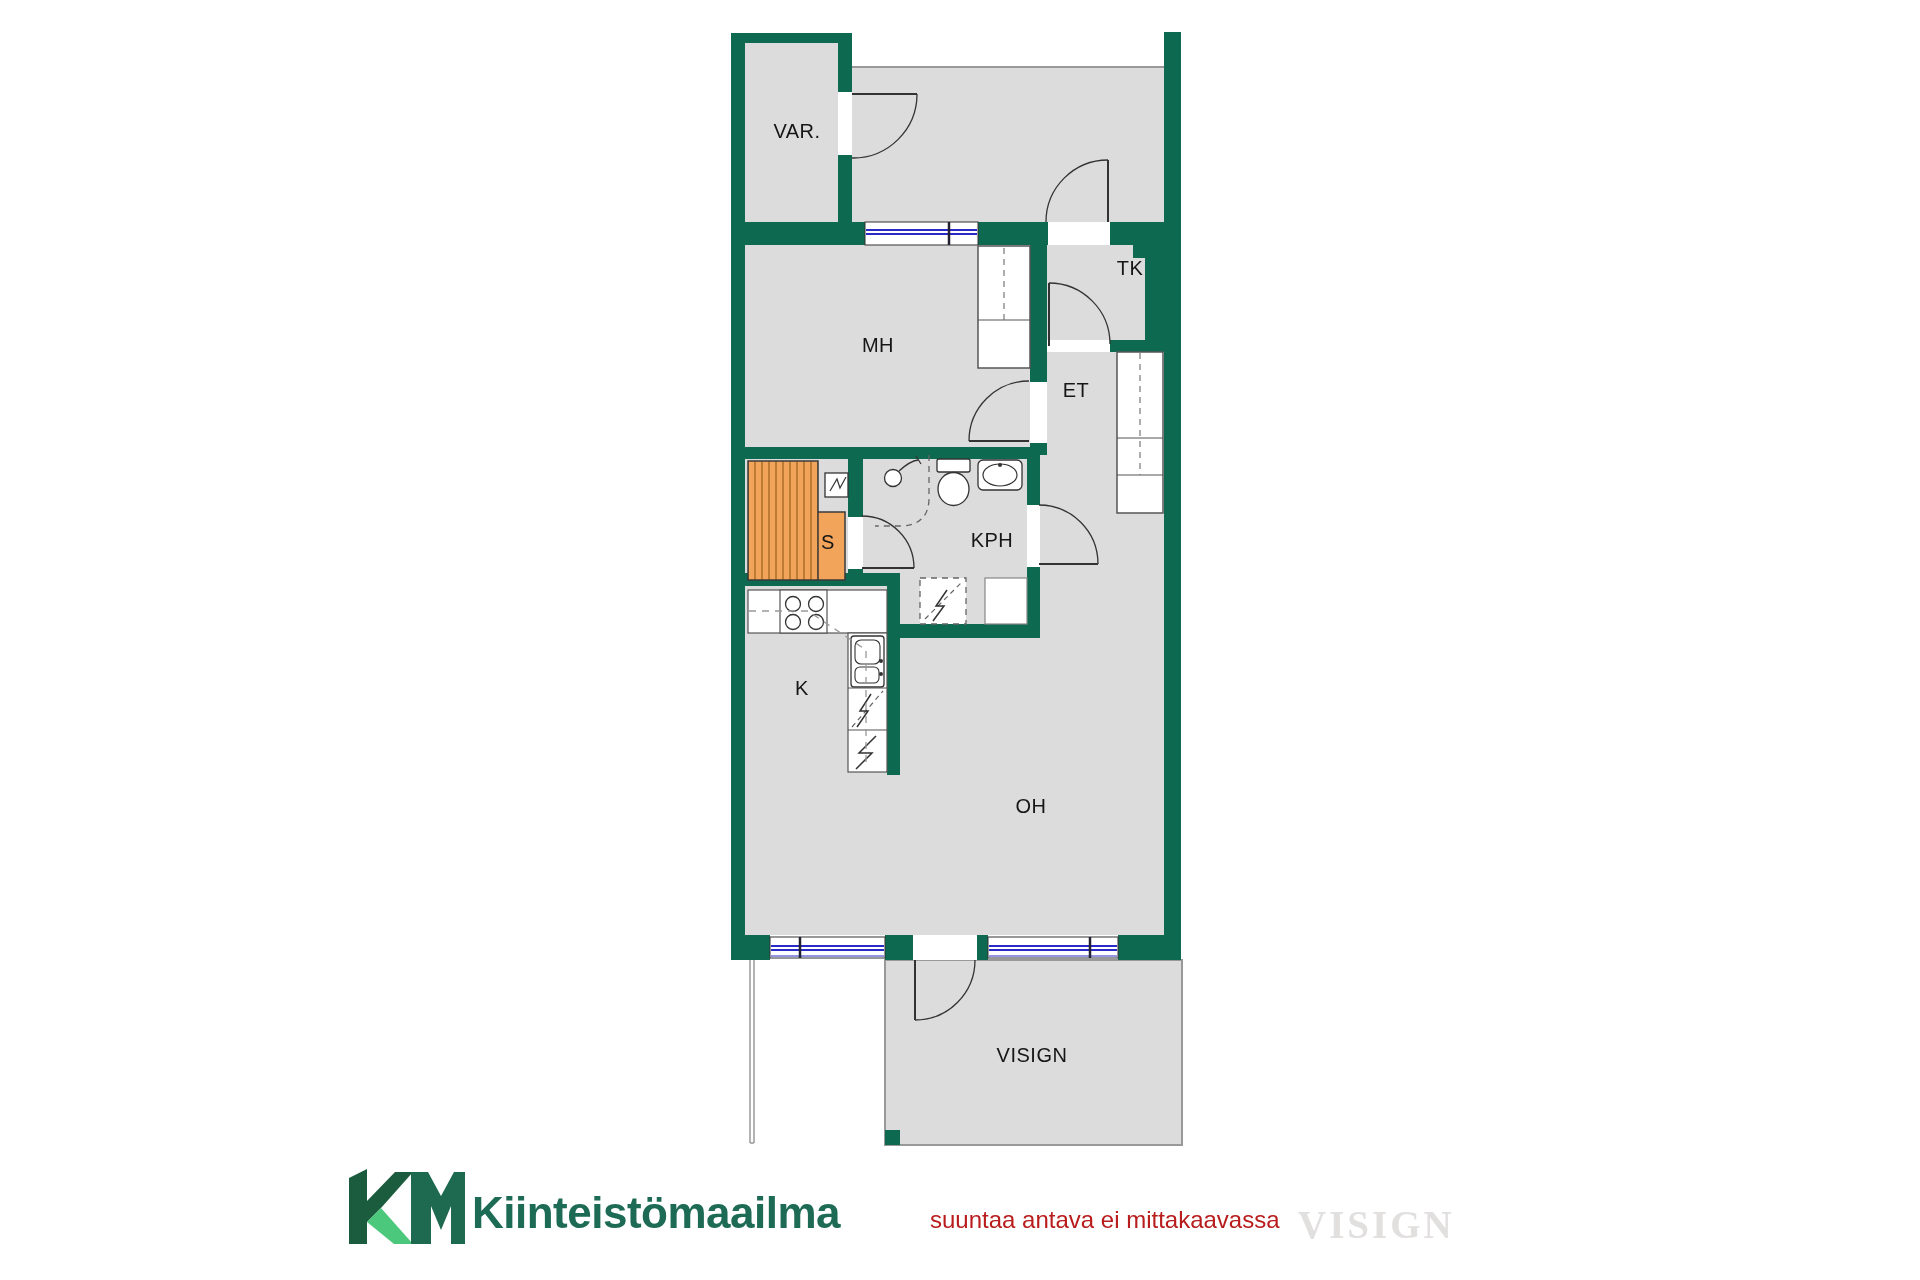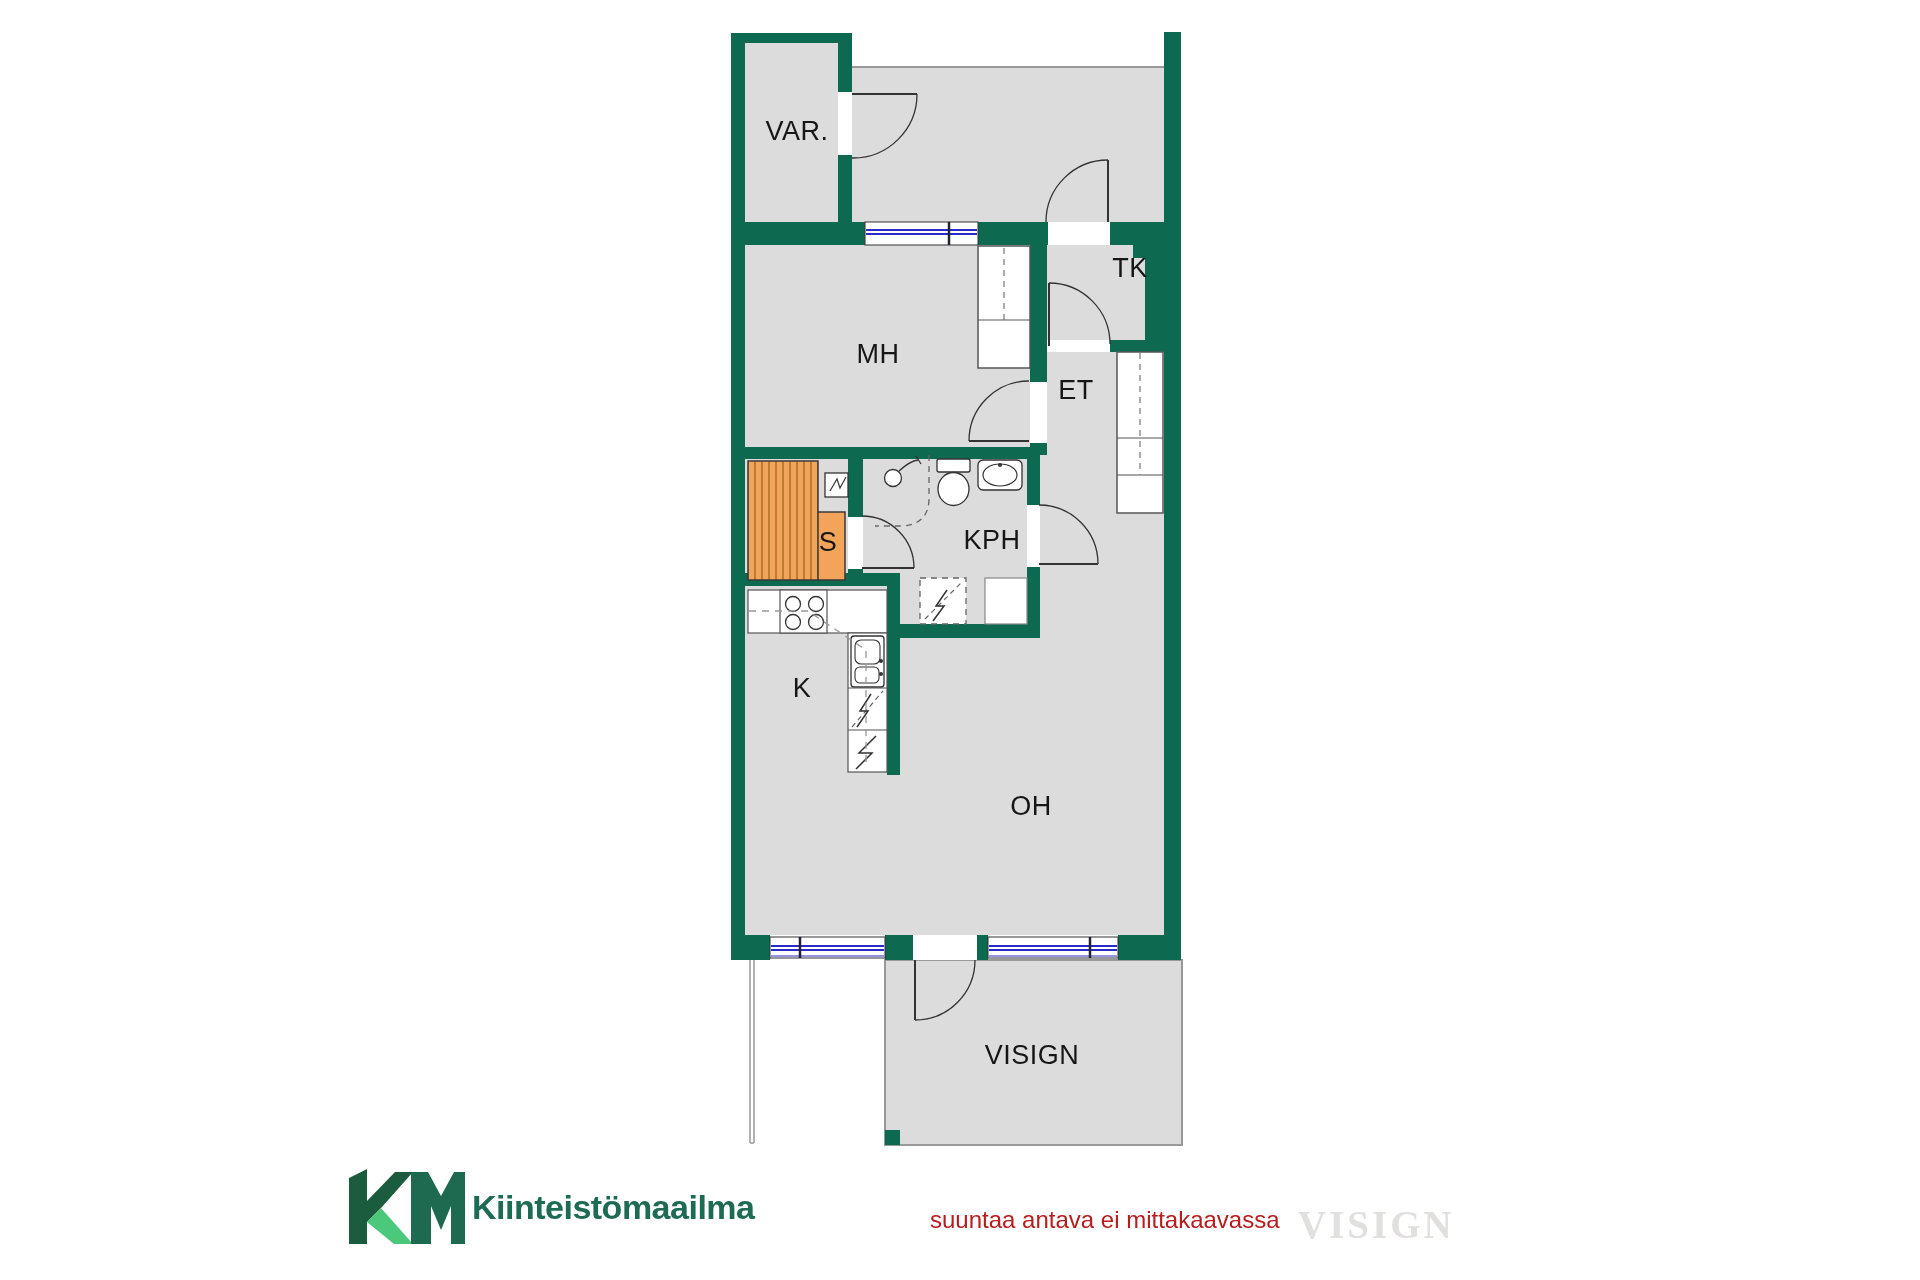--- a/index.html
+++ b/index.html
@@ -1,21 +1,21 @@
 <!DOCTYPE html>
 <html style="--wall: #0d6a50; --floor: #dcdcdc; --sauna-orange: #f2a45a; --sauna-stripe: #bc7c33; --window-blue: #2a2ac8; --line: #333333; --thin: #999999; --logo-dark: #1b5c3e; --logo-mid: #1d6a50; --logo-light: #4cc87d; --brand-text: #1e6b55; --watermark: #e2dfdf;"><head>
 <meta charset="utf-8">
 <style>
   html,body{margin:0;padding:0;background:#ffffff;}
   .page{position:relative;width:1920px;height:1280px;background:#fff;overflow:hidden;
         font-family:"Liberation Sans", sans-serif;}
   svg{position:absolute;left:0;top:0;}
-  .rl{position:absolute;transform:translate(-50%,-50%);font-size:27px;color:#161616;
+  .rl{position:absolute;transform:translate(-50%,-50%);font-size:20px;color:#161616;
       letter-spacing:0.5px;white-space:nowrap;}
-  .brand-text{position:absolute;left:472px;top:1188px;font-size:34px;font-weight:bold;
+  .brand-text{position:absolute;left:472px;top:1188px;font-size:44px;font-weight:bold;
       color:var(--brand-text,#1e6b55);letter-spacing:-0.5px;}
   .disclaimer{position:absolute;left:930px;top:1206px;font-size:24px;color:#b91c1c;}
   .watermark{position:absolute;left:1298px;top:1202px;font-family:"Liberation Serif",serif;
       font-size:39px;font-weight:bold;letter-spacing:3px;color:var(--watermark,#e2dfdf);}
 </style>
 </head>
 <body>
 
 <div class="page">
 
@@ -207,21 +207,21 @@
 
     <g stroke="#999" stroke-width="1.5">
       <line x1="750" y1="960" x2="750" y2="1143"></line>
       <line x1="754" y1="960" x2="754" y2="1143"></line>
       <line x1="750" y1="1143" x2="754" y2="1143"></line>
     </g>
   </svg>
 
   <div class="rl" style="left:797px;top:131px">VAR.</div>
   <div class="rl" style="left:1130px;top:268px">TK</div>
-  <div class="rl" style="left:878px;top:354px">MH</div>
+  <div class="rl" style="left:878px;top:345px">MH</div>
   <div class="rl" style="left:1076px;top:390px">ET</div>
   <div class="rl" style="left:828px;top:542px">S</div>
   <div class="rl" style="left:992px;top:540px">KPH</div>
   <div class="rl" style="left:802px;top:688px">K</div>
   <div class="rl" style="left:1031px;top:806px">OH</div>
   <div class="rl" style="left:1032px;top:1055px">VISIGN</div>
 
   <svg style="left:347px;top:1166px;position:absolute" width="120" height="82" viewBox="0 0 120 82">
     <polygon points="2,12 20,3 20,35 48,6 66,6 34,42 20,56 20,78 2,78" style="fill:var(--logo-dark,#1b5c3e)"></polygon>
     <polygon points="20,56 34,42 66,78 47,78" style="fill:var(--logo-light,#4cc87d)"></polygon>

